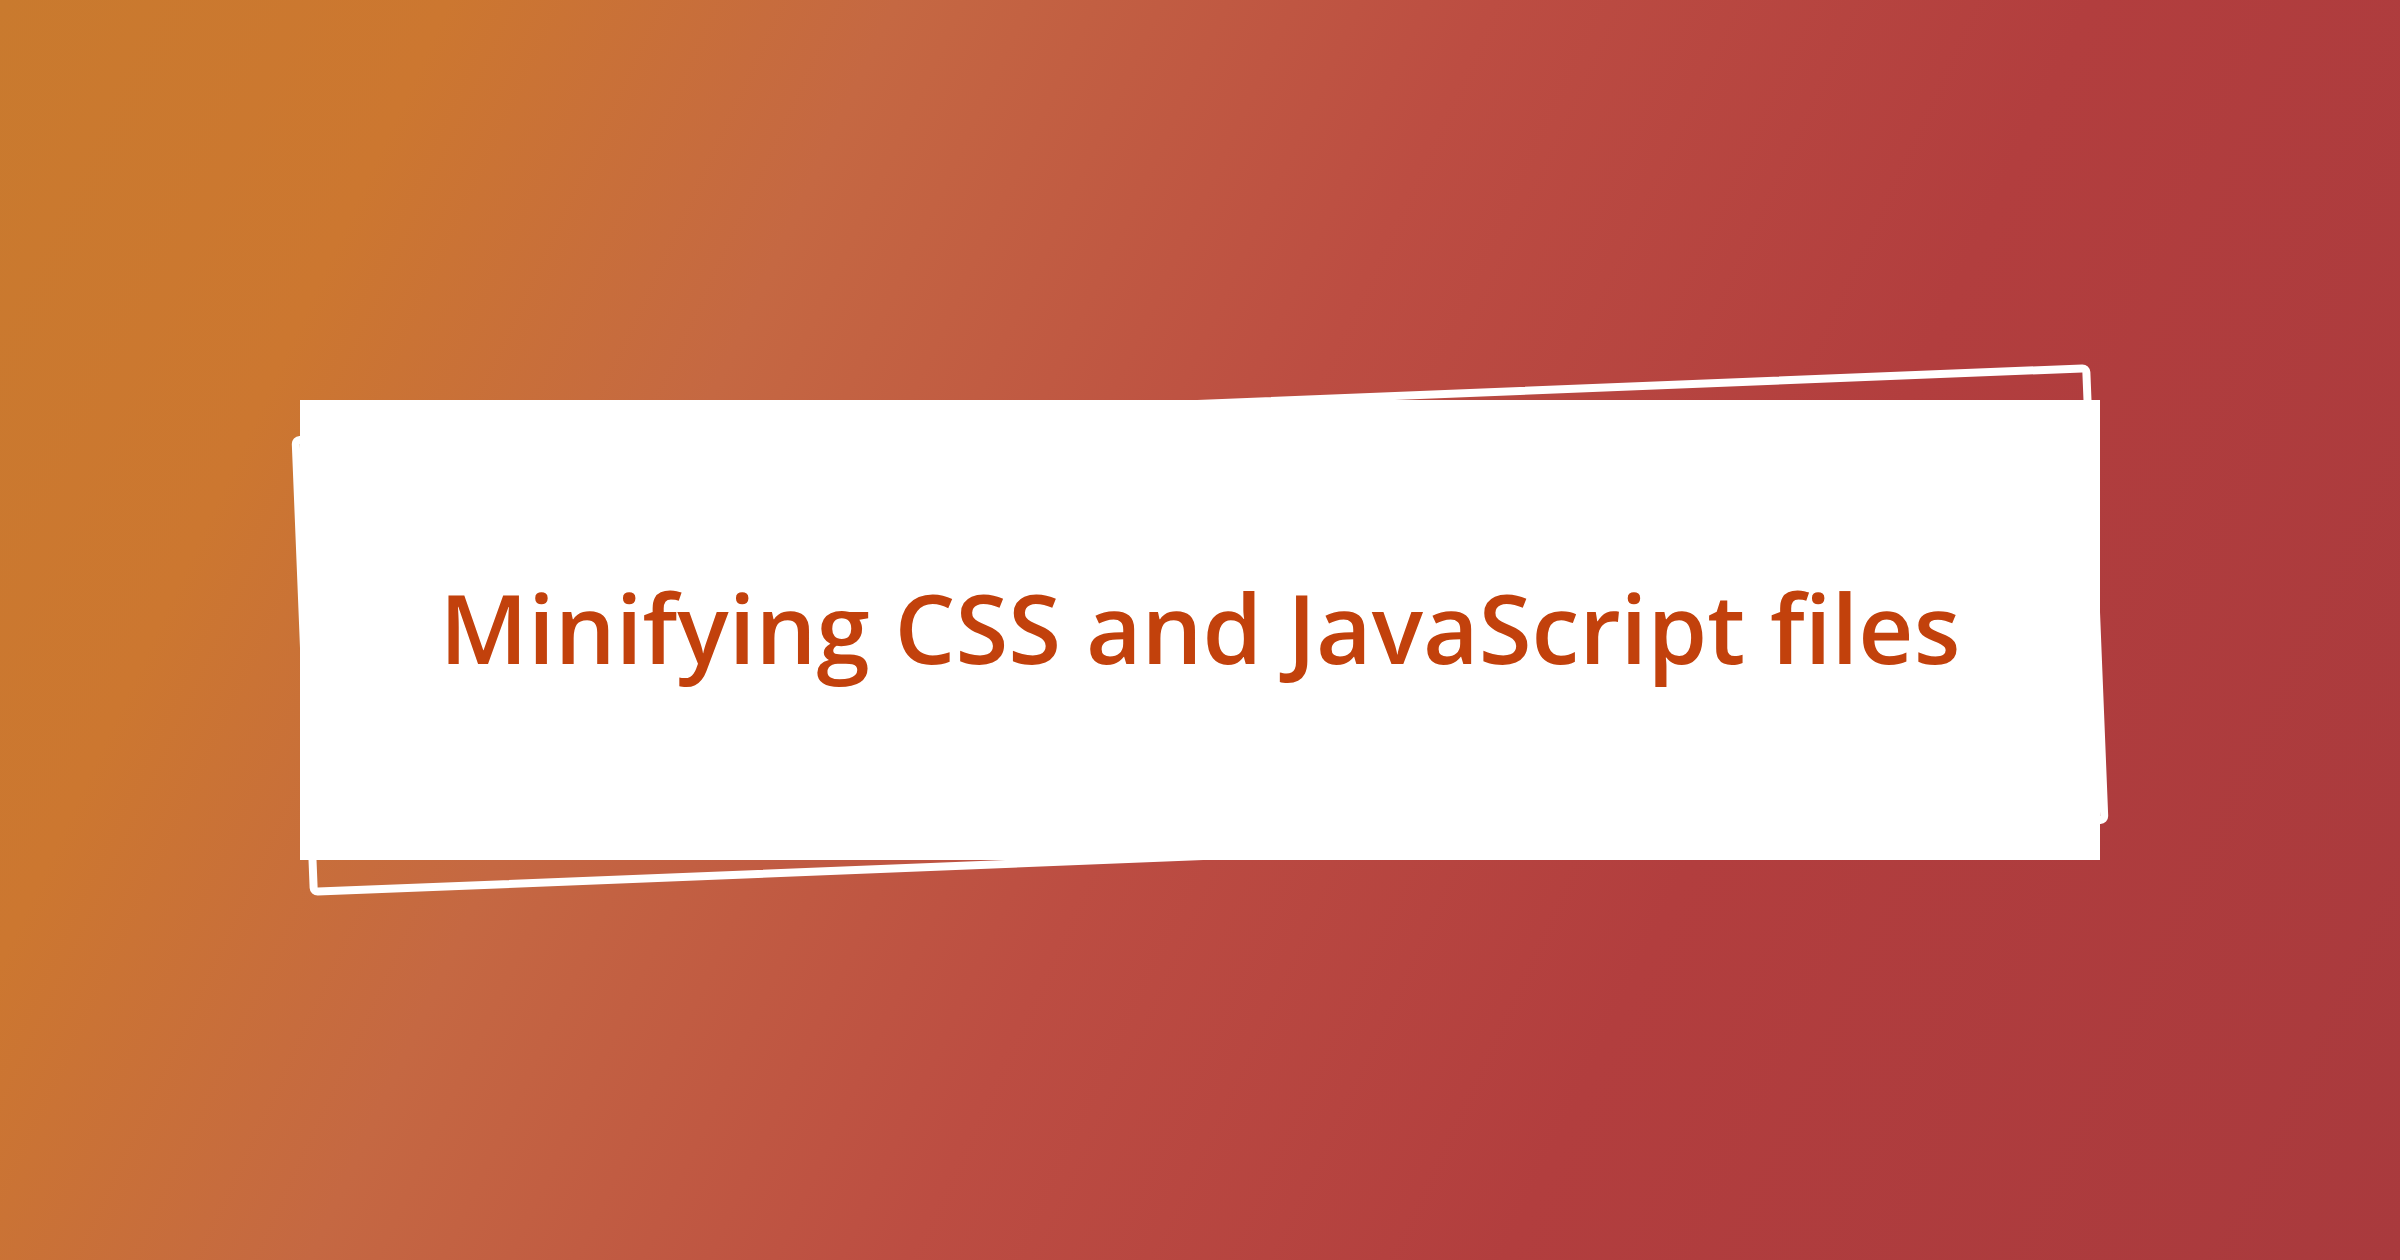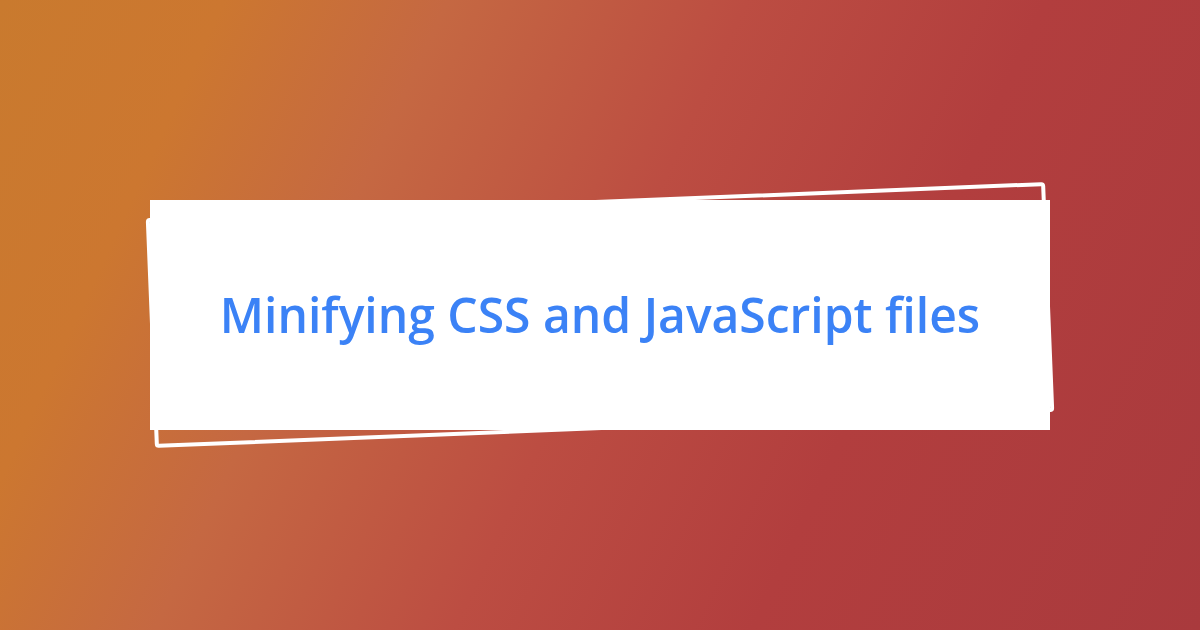--- a/index.html
+++ b/index.html
@@ -40,21 +40,21 @@
       background: #ffffff;
       display: flex;
       align-items: center;
       justify-content: center;
       top: 0;
       left: 0;
     }
     .title-text {
       font-size: 48px;
       font-weight: 600;
-      color: #3b82f6;
+      color: #c2410c;
       text-align: center;
       line-height: 1.3;
       padding: 0 60px;
     }
   </style>
 </head>
 <body>
 
 <div class="card-container">
   <div class="outline-box"></div>

